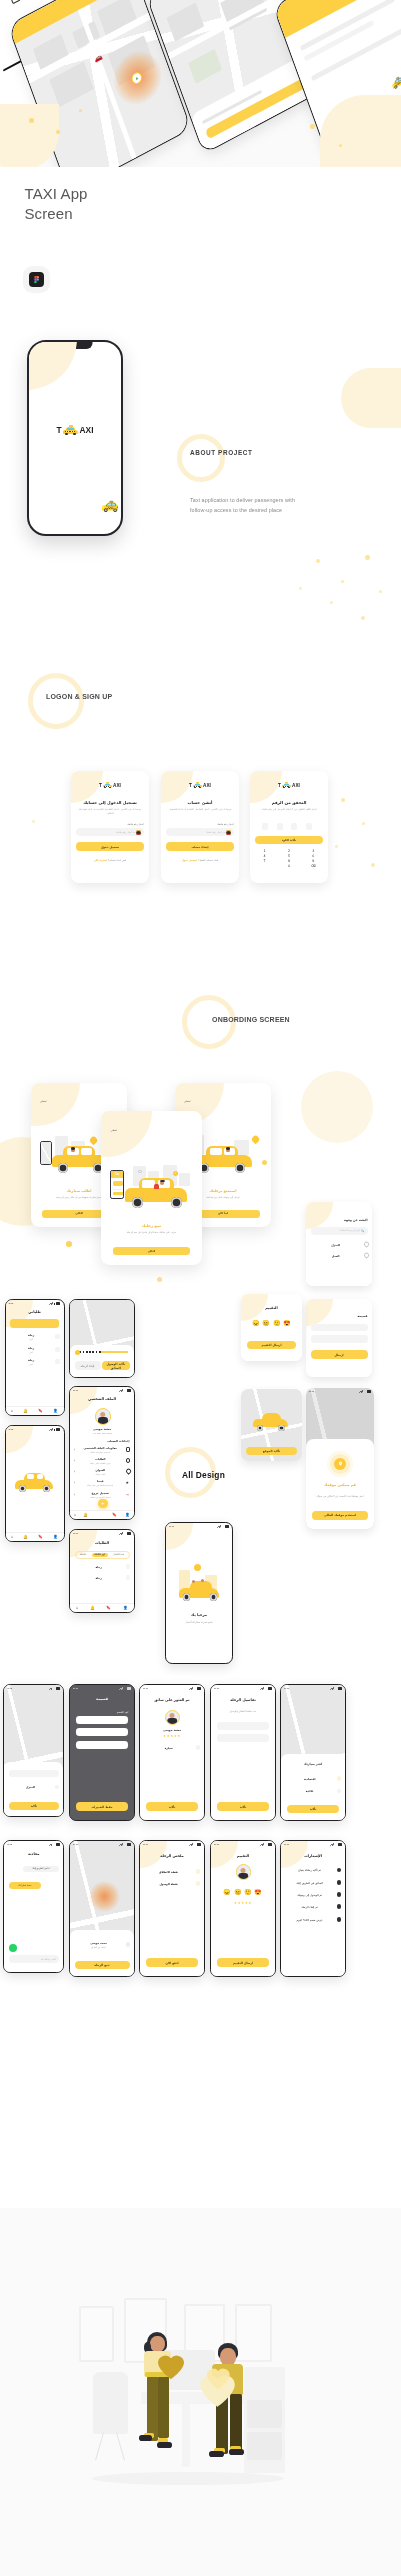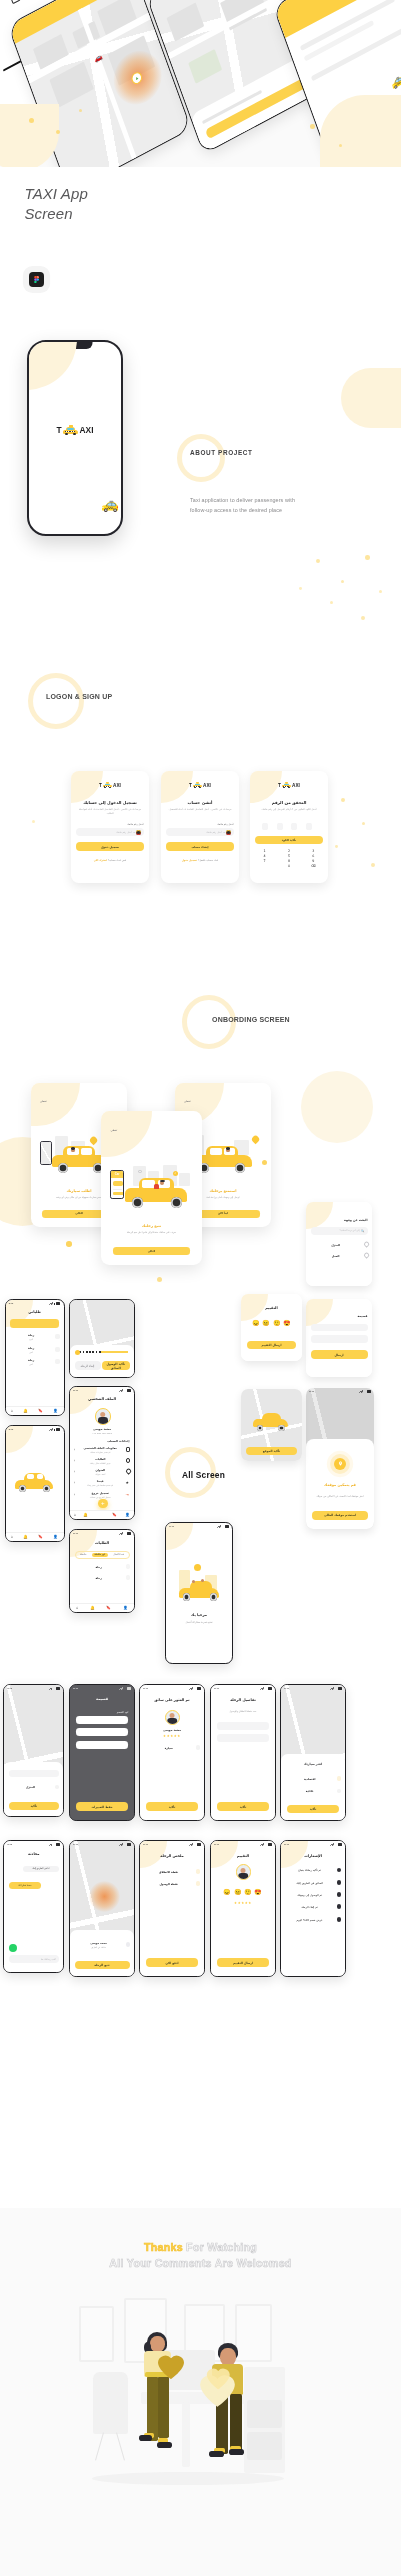--- a/index.html
+++ b/index.html
@@ -48,21 +48,21 @@
     background: radial-gradient(circle, rgba(241,124,39,.75) 0%, rgba(244,160,80,.45) 45%, rgba(255,205,140,0) 72%);
   }
   .ylw-hdr { position:absolute; background:#fdd043; }
   .homebar { position:absolute; height:2.2px; background:#141414; border-radius:1.7px; }
   .carglyph { position:absolute; font-size:7.2px; }
 
   
   .title-blk { position:absolute; left:24.5px; top:184px; }
   .title-blk h1 {
     font-size:15px; font-weight:normal; color:#58585a;
-    line-height:1.32; letter-spacing:0.1px;font-style:italic;
+    line-height:1.32; letter-spacing:0.1px;
   }
   .figma-chip {
     position:absolute; left:29px; top:272px;
     width:14.5px; height:14.5px; border-radius:3.9px; background:#1e1e1e;
     display:flex; align-items:center; justify-content:center;
     box-shadow:0 0 0 6.1px #f4f4f4;
   }
   .figma-chip svg { width:7.2px; height:7.2px; }
 
   
@@ -615,21 +615,21 @@
     <div class="op ar" style="top:120px;">تعرف على سائقك مقدمًا وكن قادرًا على تتبع الرحلة</div>
     <div class="ob ar" style="left:12.3px; right:12.3px; top:136px; height:8.4px;">التالي</div>
   </div>
 
   <div class="dot" style="left:262px; top:1160px; width:5px; height:5px;"></div>
   <div class="dot" style="left:66px; top:1241px; width:5.6px; height:5.6px;"></div>
   <div class="dot" style="left:157px; top:1277px; width:5px; height:5px; opacity:.7;"></div>
   <div class="dot" style="left:341px; top:1219px; width:3.9px; height:3.9px; opacity:.5;"></div>
 
   <div class="ring" style="left:165px; top:1447px; width:51px; height:51px;"></div>
-  <div class="sec-title" style="left:182px; top:1470px; font-size:8.4px; color:#141416;">All Screen</div>
+  <div class="sec-title" style="left:182px; top:1470px; font-size:8.4px; color:#141416;">All Design</div>
 
   <div class="gphone" style="left:4.5px; top:1299px; width:60px; height:117px;">
     <div class="g-blob"></div>
     <div class="status">
       <span>9:41</span>
       <span class="right">
         <i class="bars"></i>
         <i class="wifi"></i>
         <i class="batt"></i>
       </span>
@@ -1153,24 +1153,20 @@
     </div>
     <div class="listrow" style="top:74px;">
       <span class="ic" style="border-radius:50%; background:#2e2e34;"></span>
       <span class="txt">
           <span class="t1 ar" style="display:block; font-weight:normal;">عرض خصم 20% اليوم</span>
         </span>
     </div>
   </div>
 
   <div class="footer">
-    <div class="thanks" style="top:32px;">
-      <span class="hi">Thanks</span><span> For Watching</span>
-    </div>
-    <div class="thanks" style="top:48px;">All Your Comments Are Welcomed</div>
 
     <div class="office" style="left:70px; top:88px; width:262px; height:223px;">
       <div class="win-fr" style="left:9px; top:10px; width:35px; height:56px;"></div>
       <div class="win-fr" style="left:54px; top:2.2px; width:43px; height:65px;"></div>
       <div class="win-fr" style="left:114px; top:7.8px; width:41px; height:58px;"></div>
       <div class="win-fr" style="left:165px; top:7.8px; width:37px; height:58px;"></div>
 
       <div class="shelf" style="left:174px; top:71px; width:41px; height:106px;"></div>
       <div class="shelf" style="left:177px; top:104px; width:35px; height:28px; background:#ececec;"></div>
       <div class="shelf" style="left:177px; top:136px; width:35px; height:28px; background:#ececec;"></div>

